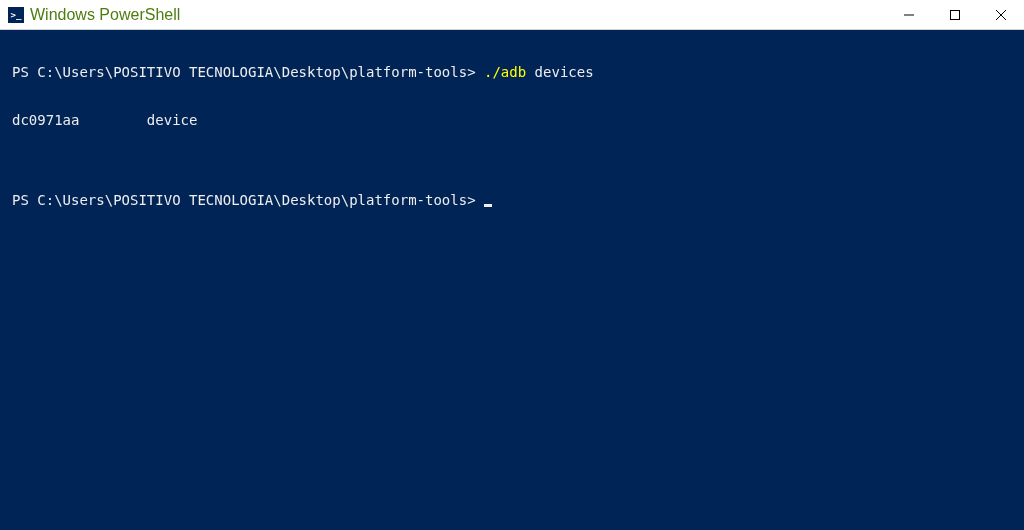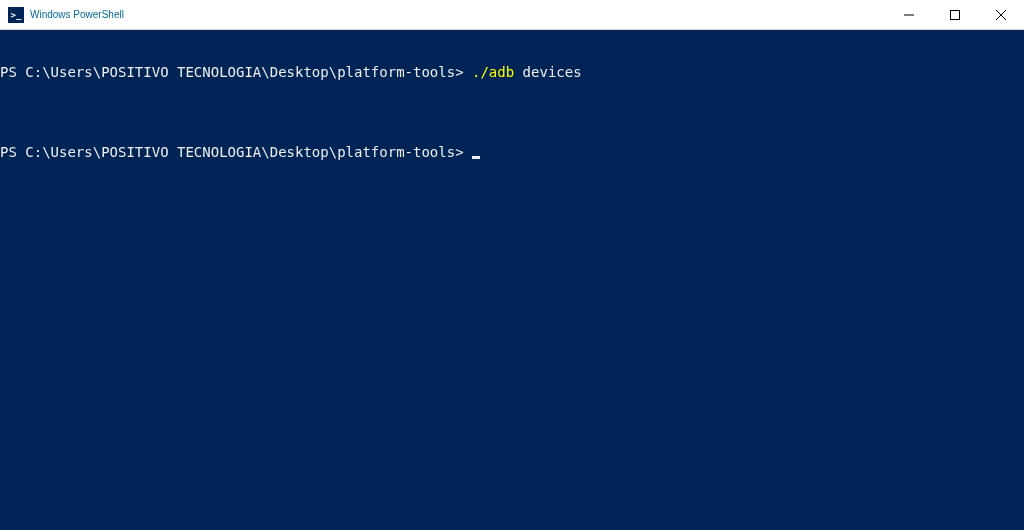--- a/index.html
+++ b/index.html
@@ -34,42 +34,42 @@
       background: #012456;
       display: flex;
       align-items: center;
       justify-content: center;
       color: #ffffff;
       font-size: 9px;
       font-weight: bold;
       font-family: Consolas, monospace;
     }
     .titlebar-title {
-      font-size: 10px;
-      color: #0369a1;
+      font-size: 16px;
+      color: #4d7c0f;
     }
     .titlebar-controls {
       display: flex;
       height: 100%;
     }
     .titlebar-btn {
       width: 46px;
       height: 100%;
       display: flex;
       align-items: center;
       justify-content: center;
       color: #000000;
       font-size: 10px;
       cursor: pointer;
     }
     .terminal {
       width: 100%;
       height: calc(100% - 30px);
       background: #012456;
-      padding: 2px 0 0 0;
+      padding: 2px 0 0 12px;
       font-family: Consolas, 'Lucida Console', monospace;
       font-size: 14px;
       line-height: 16px;
       color: #eeeeee;
       white-space: pre;
       overflow: hidden;
     }
     .line {
       display: block;
     }
@@ -118,15 +118,16 @@
       <svg width="10" height="10" viewBox="0 0 10 10">
         <line x1="0" y1="0" x2="10" y2="10" stroke="currentColor" stroke-width="1"></line>
         <line x1="10" y1="0" x2="0" y2="10" stroke="currentColor" stroke-width="1"></line>
       </svg>
     </div>
   </div>
 </div>
 
 <div class="terminal">
   <span class="line"><span class="prompt">PS C:\Users\POSITIVO TECNOLOGIA\Desktop\platform-tools&gt; </span><span class="cmd-yellow">./adb</span><span> devices</span></span>
+  <span class="line">dc0971aa        device</span>
   <span class="line"></span>
   <span class="line"><span class="prompt">PS C:\Users\POSITIVO TECNOLOGIA\Desktop\platform-tools&gt; </span><span class="cursor"></span></span>
 </div>
 
 </body></html>

